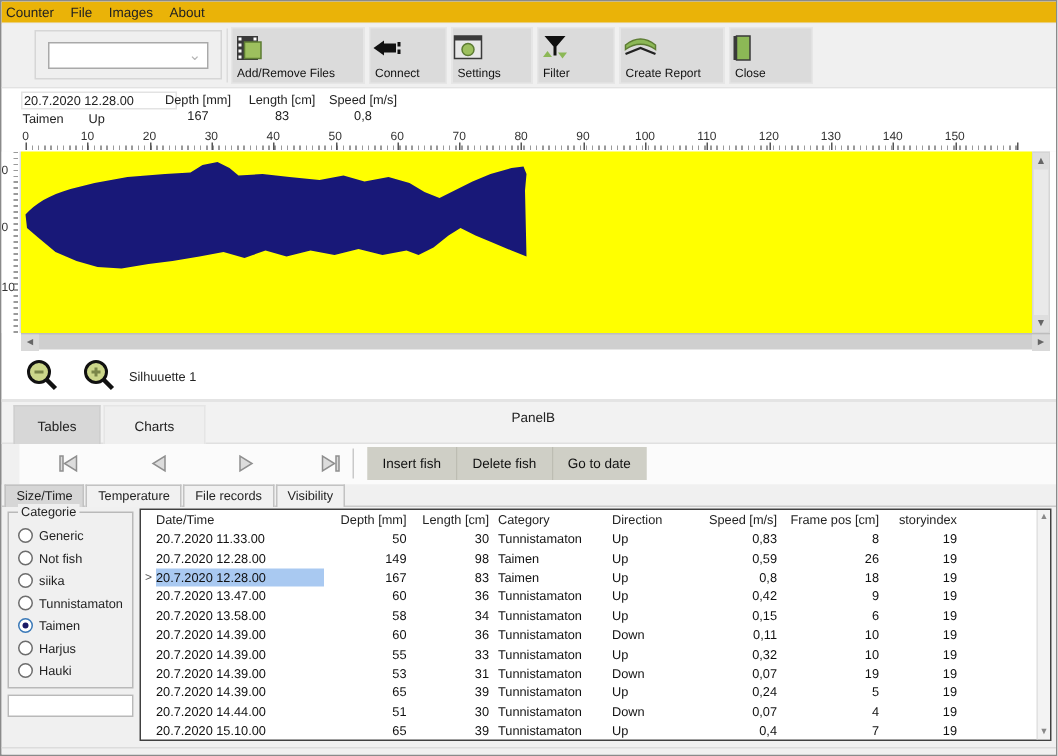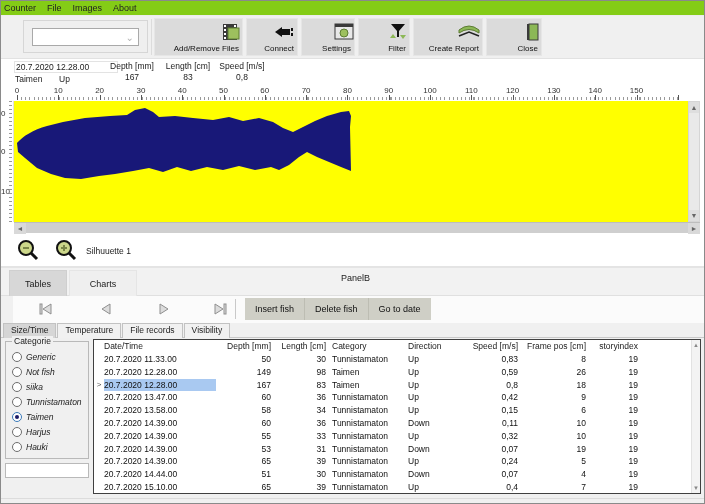--- a/index.html
+++ b/index.html
@@ -3,38 +3,38 @@
 <meta charset="utf-8">
 <style>
   * { margin:0; padding:0; box-sizing:border-box; }
   html,body { background:#e8e8e8; }
   body { font-family:"Liberation Sans", sans-serif; }
   #app { position:relative; width:705px; height:504px; background:#f0f0f0;
          border:1px solid #8a8a8a; overflow:hidden; }
 
   
   .menubar { position:absolute; left:0; top:0; width:705px; height:15px;
-             background:#84cc16; border-bottom:1px solid #ececec;
+             background:#eab308; border-bottom:1px solid #ececec;
              display:flex; align-items:center; }
   .menubar span { font-size:9px; color:#222; padding:0 8px 0 3px; cursor:default; }
 
   
   .toolbar { position:absolute; left:0; top:15px; width:705px; height:43px;
              background:#f0f0f0; border-bottom:1px solid #e2e2e2; }
   .combo-wrap { position:absolute; left:22px; top:4px; width:125px; height:33px;
                 background:#efefef; border:1px solid #d6d6d6; }
   .combo { position:absolute; left:8px; top:7px; width:107px; height:18px;
            background:#fff; border:1px solid #a9a9a9; font-size:9px;
            display:flex; align-items:center; justify-content:flex-end; }
   .combo .arrow { color:#b5b5b5; font-size:10px; padding-right:4px; }
   .tb-sep { position:absolute; top:3px; width:1px; height:36px; background:#dcdcdc; }
   .tb-buttons { position:absolute; left:153px; top:2px; display:flex; }
   .tb-btn { height:38px; background:#dbdbdb; border:1px solid #e6e6e6;
             margin-right:3px; display:flex; flex-direction:column;
-            align-items:flex-end; justify-content:flex-end; padding-bottom:1px; cursor:pointer; }
+            align-items:flex-start; justify-content:flex-end; padding-bottom:1px; cursor:pointer; }
   .tb-btn .ic { flex:1; display:flex; align-items:center; justify-content:center; }
   .tb-btn .lbl { font-size:8px; color:#111; white-space:nowrap; padding:0 3px 1px; }
 
   
   .inforow { position:absolute; left:0; top:58px; width:705px; height:27px; background:#fff; }
   .cur-date { position:absolute; left:13px; top:2px; width:104px; height:12px;
               font-size:8.5px; color:#222; border:1px solid #e3e3e3; padding-left:1px; }
   .cur-cat { position:absolute; left:14px; top:15px; font-size:8.5px; color:#222; }
   .cur-dir { position:absolute; left:58px; top:15px; font-size:8.5px; color:#222; }
   .fld { position:absolute; top:2px; width:70px; text-align:center; }
@@ -98,21 +98,21 @@
       border:1px solid #c2c2c2; border-bottom:none; background:#f1f1f1;
       margin-right:1px; cursor:pointer; }
   .stab.active { background:#d6d6d6; }
 
   
   .content { position:absolute; left:0; top:337px; width:705px; height:160px; background:#f0f0f0; }
   .catbox { position:absolute; left:4px; top:3px; width:84px; height:118px;
       border:1px solid #b9b9b9; background:#f0f0f0; }
   .catbox .legend { position:absolute; left:6px; top:-6px; background:#f0f0f0;
       font-size:8.5px; color:#222; padding:0 2px; }
-  .radio-row { position:absolute; left:6px; display:flex; align-items:center; cursor:pointer;font-style:italic; }
+  .radio-row { position:absolute; left:6px; display:flex; align-items:center; cursor:pointer; }
   .rdot { width:10px; height:10px; border-radius:50%; border:1px solid #6d6d6d;
       background:#fff; margin-right:4px; position:relative; flex:none; }
   .radio-row.sel .rdot { border-color:#3a79b8; }
   .radio-row.sel .rdot::after { content:""; position:absolute; left:2px; top:2px;
       width:4px; height:4px; border-radius:50%; background:#1a1a66; }
   .radio-row .rlbl { font-size:8.5px; color:#222; white-space:nowrap; }
   .catbox2 { position:absolute; left:4px; top:125px; width:84px; height:15px;
       border:1px solid #b9b9b9; background:#fff; }
 
   

